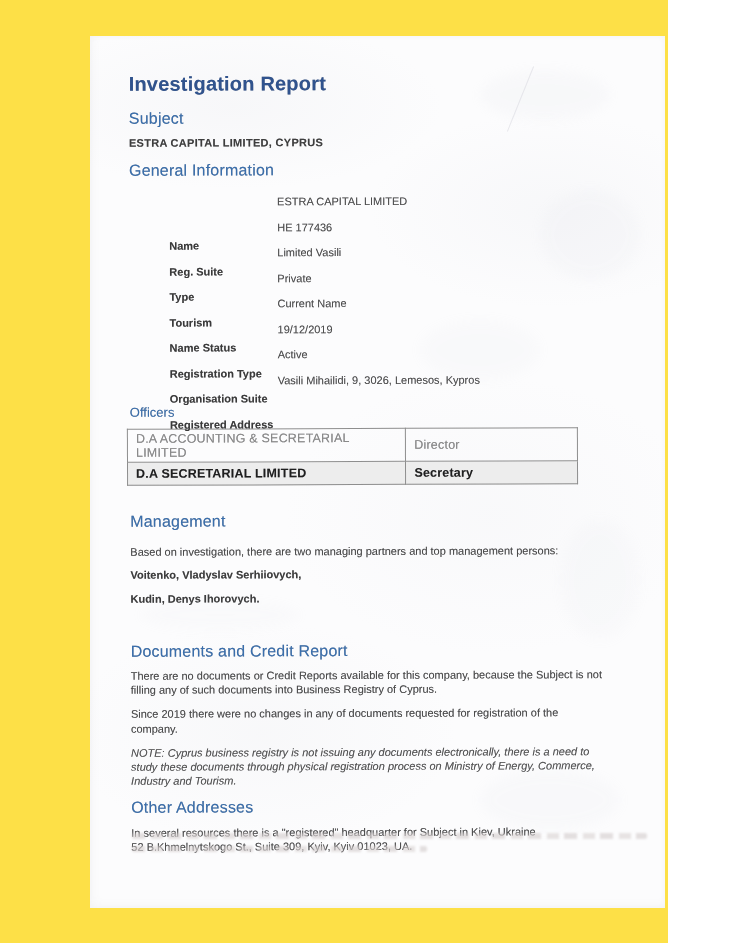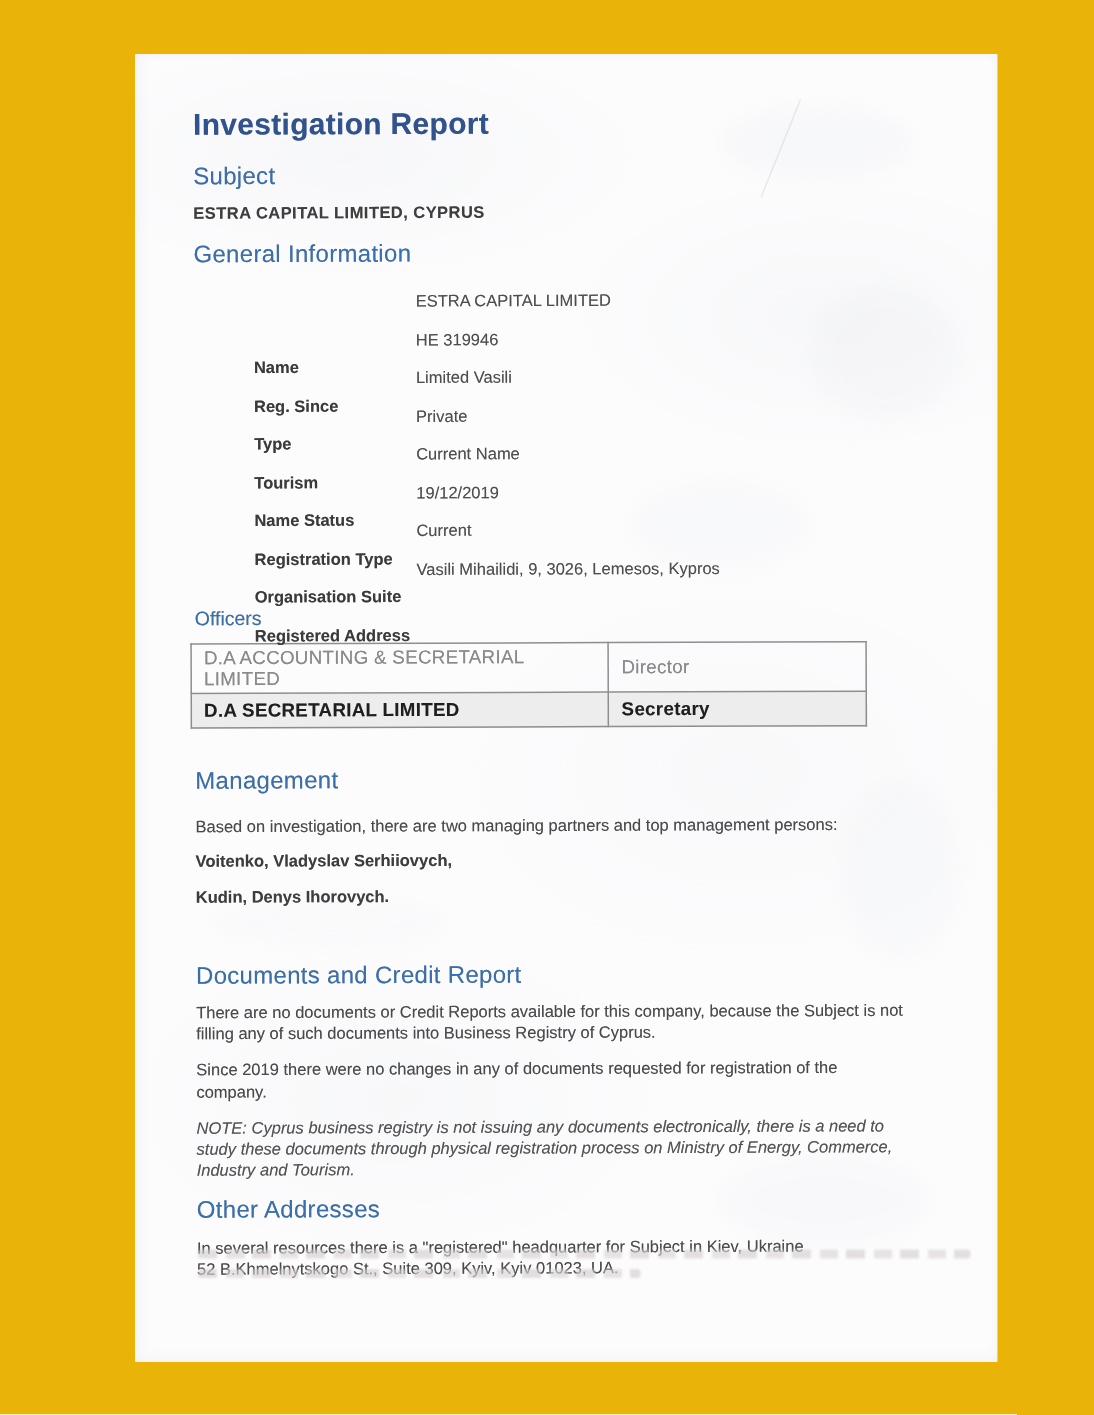--- a/index.html
+++ b/index.html
@@ -2,21 +2,21 @@
 <html><head>
 <meta charset="utf-8">
 <style>
   * { margin: 0; padding: 0; box-sizing: border-box; }
   html, body {
     width: 729px; height: 943px;
     background: #ffffff;
     overflow: hidden;
     font-family: "Liberation Sans", sans-serif;
   }
-  .stage { position: relative; width: 729px; height: 943px; background: #eab308; }
+  .stage { position: relative; width: 668px; height: 943px; background: #fde047; }
 
   
   .paper {
     position: absolute;
     left: 90px; top: 36px;
     width: 575px; height: 872px;
     background:
       radial-gradient(ellipse 300px 120px at 25% 8%, rgba(210,213,222,0.12), transparent 70%),
       radial-gradient(ellipse 260px 140px at 80% 20%, rgba(205,208,218,0.10), transparent 70%),
       radial-gradient(ellipse 300px 200px at 70% 55%, rgba(208,210,220,0.08), transparent 70%),
@@ -135,42 +135,42 @@
       <div class="subject-value">ESTRA CAPITAL LIMITED, CYPRUS</div>
 
       <h2 class="section h-general">General Information</h2>
 
       <div class="fields">
         <div class="field-row">
           <span class="field-label">Name</span>
           <span class="field-value">ESTRA CAPITAL LIMITED</span>
         </div>
         <div class="field-row">
-          <span class="field-label">Reg. Since</span>
-          <span class="field-value">HE 319946</span>
+          <span class="field-label">Reg. Suite</span>
+          <span class="field-value">HE 177436</span>
         </div>
         <div class="field-row">
           <span class="field-label">Type</span>
           <span class="field-value">Limited Vasili</span>
         </div>
         <div class="field-row">
           <span class="field-label">Tourism</span>
           <span class="field-value">Private</span>
         </div>
         <div class="field-row">
           <span class="field-label">Name Status</span>
           <span class="field-value">Current Name</span>
         </div>
         <div class="field-row">
           <span class="field-label">Registration Type</span>
           <span class="field-value">19/12/2019</span>
         </div>
         <div class="field-row">
           <span class="field-label">Organisation Suite</span>
-          <span class="field-value">Current</span>
+          <span class="field-value">Active</span>
         </div>
         <div class="field-row">
           <span class="field-label">Registered Address</span>
           <span class="field-value">Vasili Mihailidi, 9, 3026, Lemesos, Kypros</span>
         </div>
       </div>
 
       <h3 class="h-officers">Officers</h3>
 
       <table class="officers">

